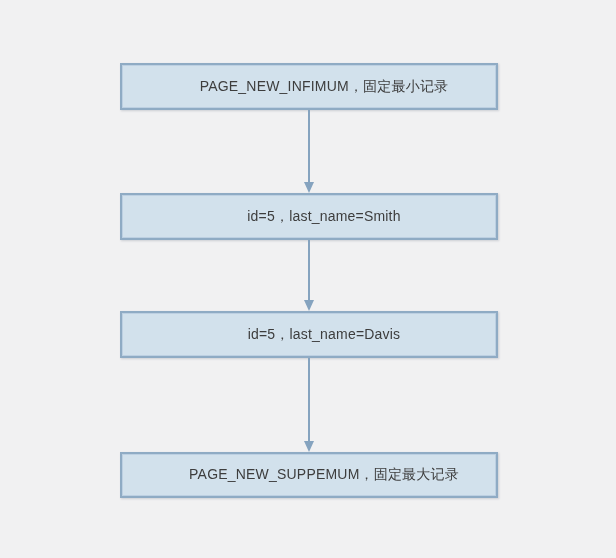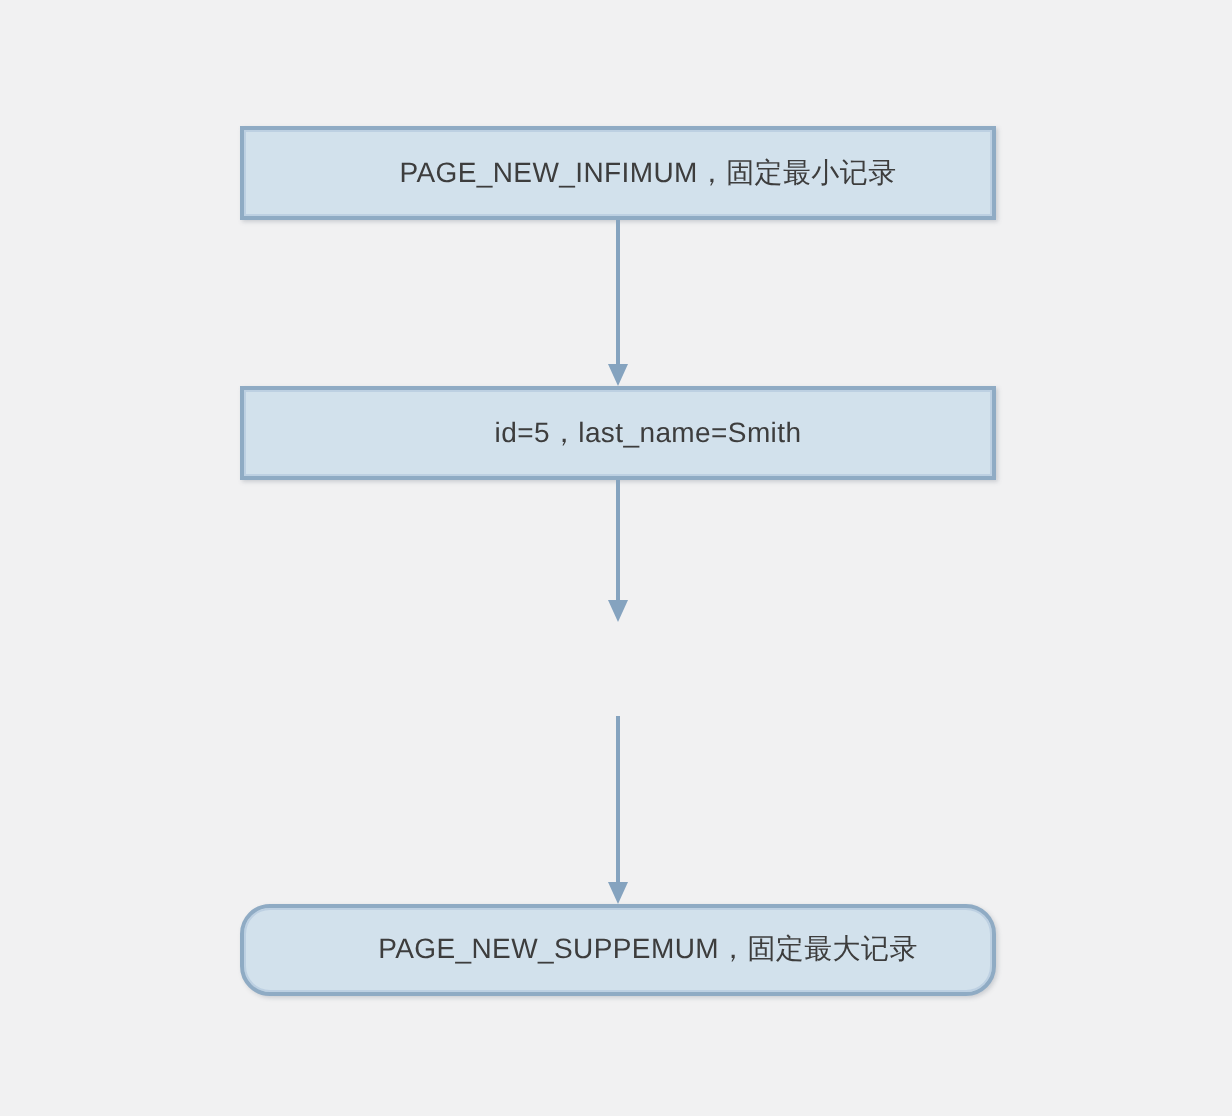--- a/index.html
+++ b/index.html
@@ -30,21 +30,21 @@
   }
   .node-label {
     color: var(--text, #3d3d3d);
     font-size: 14px;
     white-space: nowrap;
     letter-spacing: 0.2px;
   }
   .node-1 { top: 63px; }
   .node-2 { top: 193px; }
   .node-3 { top: 311px; }
-  .node-4 { top: 452px; height: 46px; border-radius: 15px; }
+  .node-4 { top: 452px; height: 46px; }
 
   .arrow {
     position: absolute;
     left: 302px;
     width: 14px;
     display: flex;
     flex-direction: column;
     align-items: center;
   }
   .arrow-line {
@@ -79,20 +79,23 @@
 
   <div class="node node-2">
     <span class="node-label">id=5，last_name=Smith</span>
   </div>
 
   <div class="arrow arrow-2">
     <div class="arrow-line"></div>
     <div class="arrow-head"></div>
   </div>
 
+  <div class="node node-3">
+    <span class="node-label">id=5，last_name=Davis</span>
+  </div>
 
   <div class="arrow arrow-3">
     <div class="arrow-line"></div>
     <div class="arrow-head"></div>
   </div>
 
   <div class="node node-4">
     <span class="node-label">PAGE_NEW_SUPPEMUM，固定最大记录</span>
   </div>
 

